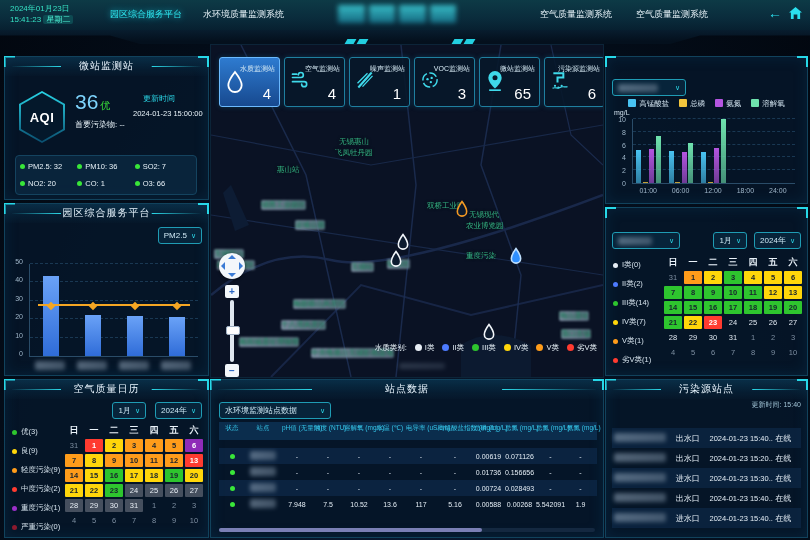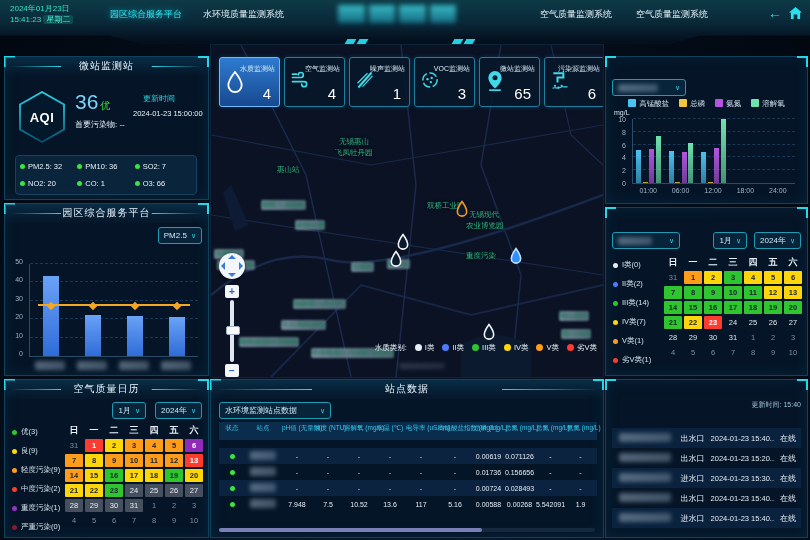--- a/index.html
+++ b/index.html
@@ -94,21 +94,21 @@
     text-align:center;line-height:13px;margin-left:6px;cursor:pointer;}
   #ztrack{width:4px;height:62px;background:#dfe7f0;margin:2px 0 2px 11px;border-radius:2px;position:relative;}
   #zhandle{position:absolute;left:-4px;top:26px;width:12px;height:7px;background:#fff;border:1px solid #9fb0c4;border-radius:2px;cursor:grab;}
   
   .wth{display:inline-block;vertical-align:top;font-size:6.5px;color:#35c5e8;text-align:center;line-height:1.25;padding:2px 1px;box-sizing:border-box;}
   .wtr{display:flex;align-items:center;height:16px;font-size:7px;color:#e4edf5;}
   .wtr:nth-child(odd){background:rgba(16,48,84,.55);}
   .wtc{text-align:center;box-sizing:border-box;flex:none;}
   #wt-scroll{position:absolute;left:8px;bottom:5px;width:376px;height:4px;background:#142840;border-radius:2px;}
   #wt-thumb{width:70%;height:4px;background:#7a7fb5;border-radius:2px;cursor:grab;}
-  .ptr{display:flex;align-items:center;height:20px;font-size:8px;color:#e4edf5;text-align:center;}
+  .ptr{display:flex;align-items:center;height:20px;font-size:8px;color:#e4edf5;}
   .ptr:nth-child(odd){background:rgba(16,48,84,.5);}
   .pth{font-size:8px;color:#35c5e8;text-align:left;}
   svg{display:block;}
 </style>
 </head>
 <body>
 <div id="app">
 
 <div id="header">
   <div id="date-block">
@@ -626,20 +626,21 @@
         <span class="cell t-out">5</span>
         <span class="cell t-out">6</span>
         <span class="cell t-out">7</span>
         <span class="cell t-out">8</span>
         <span class="cell t-out">9</span>
         <span class="cell t-out">10</span>
       </div>
 </div>
 
 <div class="panel" style="left:605px;top:379px;width:201px;height:157px">
+  <div class="ptitle">污染源站点</div>
   <div style="position:absolute;right:6px;top:20px;font-size:7px;color:#9fc2d4">
     <span>更新时间:</span> <span>15:40</span>
   </div>
   <div id="pt-body" style="position:absolute;left:6px;top:48px;width:189px">
         <div class="ptr">
     <div style="width:62px;padding-left:2px"><span class="blur" style="width:52px;height:9px"></span></div>
     <div style="width:34px">出水口</div>
     <div style="width:66px;font-size:7.5px">2024-01-23 15:40..</div>
     <div style="width:26px">在线</div>
         </div>

